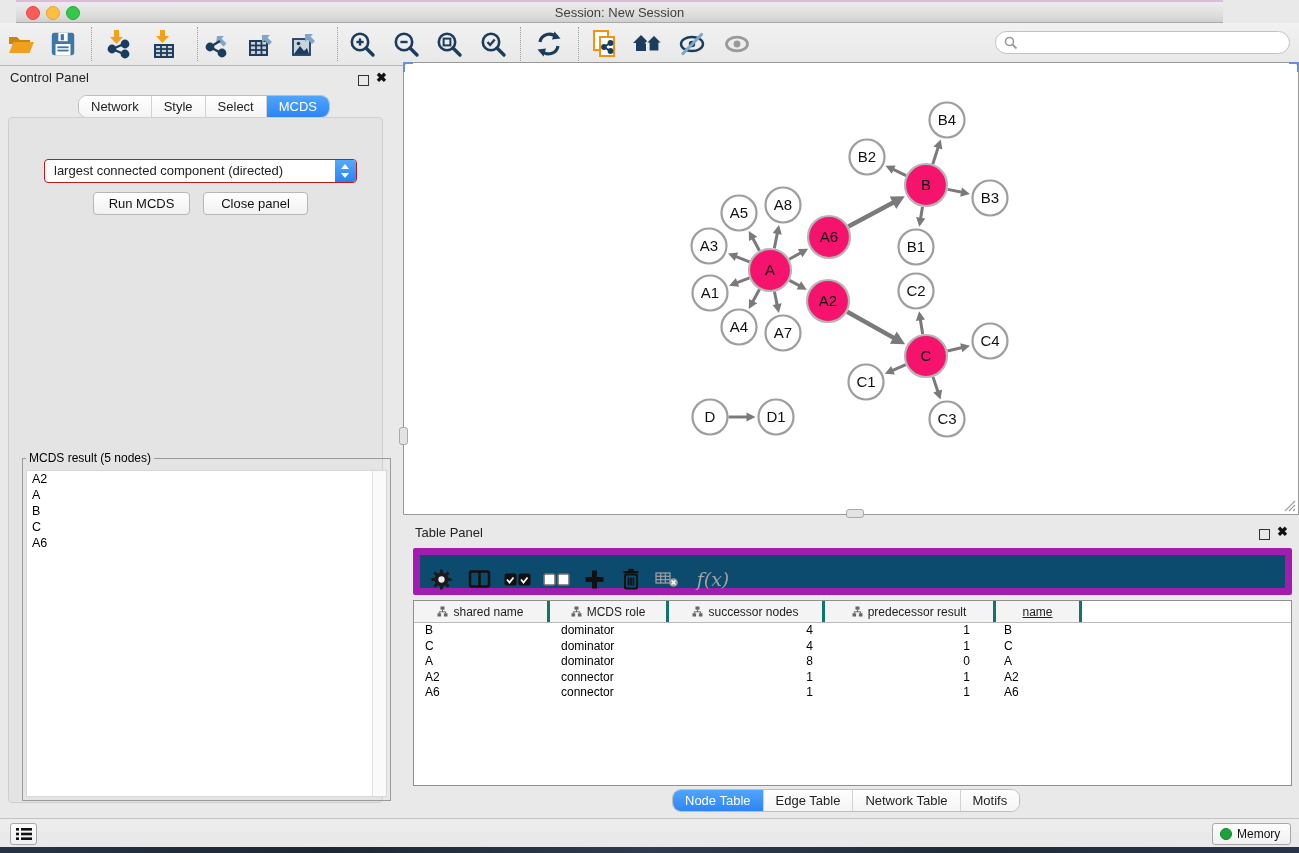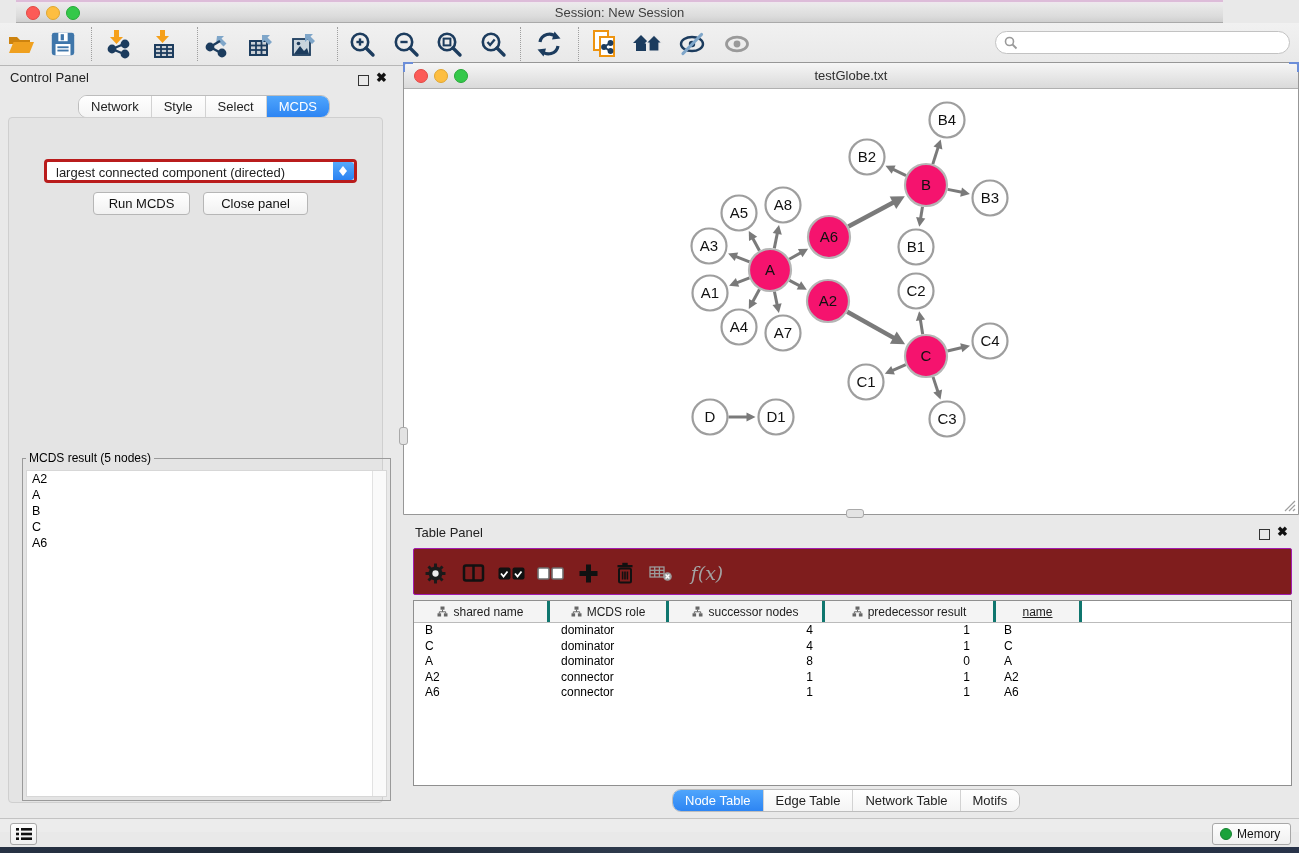--- a/index.html
+++ b/index.html
@@ -30,21 +30,21 @@
   .float-ic{display:inline-block;width:9px;height:9px;border:1.5px solid #333;background:transparent}
   .close-ic{font-size:13px;font-weight:bold;color:#111;line-height:11px}
   .seg{display:flex;position:absolute;background:#fff;border:1px solid #bdbdbd;border-radius:9px;overflow:hidden}
   .seg-item{line-height:21px;height:21px;padding:0 12px;font-size:13px;color:#222;border-left:1px solid #d2d2d2;
     background:linear-gradient(#ffffff,#f4f4f4);white-space:nowrap}
   .seg-item:first-child{border-left:none}
   .seg-item.sel{background:linear-gradient(#4fa5fc,#2d85f3);color:#fff}
   .cp-body{position:absolute;left:8px;top:117px;width:375px;height:686px;background:#e4e4e4;
     border:1px solid #cfcfcf;border-radius:4px;box-sizing:border-box}
   .opt-label{position:absolute;left:0;width:375px;top:16px;text-align:center;font-size:13px;color:#111}
-  .drop{position:absolute;left:35px;top:41px;width:313px;height:24px;background:#fff;border:3px solid #b91c1c;
+  .drop{position:absolute;left:35px;top:41px;width:313px;height:24px;background:#fff;border:1px solid #b91c1c;
     border-radius:4px;box-sizing:border-box;font-size:13px}
   .drop-text{position:absolute;left:9px;top:3px;white-space:nowrap}
   .stepper{position:absolute;right:0;top:0;bottom:0;width:21px;border-radius:0 3px 3px 0;
     background:linear-gradient(#55aafc,#2a82f2)}
   .tri{position:absolute;left:6px;width:0;height:0;border-left:4.5px solid transparent;border-right:4.5px solid transparent}
   .tri-up{top:4px;border-bottom:5px solid #fff}
   .tri-dn{bottom:4px;border-top:5px solid #fff}
   .btn{position:absolute;height:23px;background:linear-gradient(#ffffff,#f1f1f1);border:1px solid #b6b6b6;
     border-radius:4px;font-size:13px;color:#111;box-sizing:border-box;text-align:center;line-height:21px;padding:0 14px}
   .mcds-fieldset{position:absolute;left:13px;top:333px;width:369px;height:350px;border:1px solid #9a9a9a;
@@ -59,22 +59,22 @@
   .net-title{position:absolute;left:0;top:0;right:0;height:25px;border-radius:5px 5px 0 0;
     background:linear-gradient(#f6f6f6,#dadada);border-bottom:1px solid #b0b0b0}
   .net-title .tb-title{line-height:25px;color:#2e2e2e}
   .net-canvas{position:absolute;left:0;top:26px;right:0;bottom:0;background:#fff;border-radius:0}
   .cm{position:absolute;width:8px;height:8px}
   .cm-l{left:-1px;top:-1px;border-left:2px solid #6c8ed9;border-top:2px solid #6c8ed9}
   .cm-r{right:-1px;top:-1px;border-right:2px solid #6c8ed9;border-top:2px solid #6c8ed9}
   .edge-handle{position:absolute;background:#e3e3e3;border:1px solid #a9a9a9;border-radius:3px;box-sizing:border-box}
   
   .tp-head{position:absolute;left:415px;top:525px;font-size:13px;color:#222}
-  .tp-toolbar{position:absolute;left:413px;top:548px;width:879px;height:47px;background:#7f1d1d;
-    border:1px solid #a21caf;border-radius:2px;box-sizing:border-box}
+  .tp-toolbar{position:absolute;left:413px;top:548px;width:879px;height:47px;background:#0c4a6e;
+    border:7px solid #a21caf;border-radius:2px;box-sizing:border-box}
   .tpi{position:absolute;top:10px;width:30px;height:28px;display:flex;align-items:center;justify-content:center}
   .fx{font:italic 19px "DejaVu Serif",serif;color:#a3a3a3}
   .tbl{position:absolute;left:413px;top:600px;width:879px;height:186px;background:#fff;
     border:1px solid #8f8f8f;box-sizing:border-box}
   .thead{display:flex;height:21px;border-bottom:1px solid #bbb;background:#f4f4f4}
   .th{display:flex;align-items:center;justify-content:center;gap:5px;font-size:12px;color:#222;
     border-right:3px solid #0f766e;box-sizing:border-box;height:21px}
   .th-fill{flex:1;background:#fff;border-right:none}
   .tr{display:flex;height:15.6px}
   .td{font-size:12px;line-height:15.6px;color:#000;box-sizing:border-box;white-space:nowrap;overflow:hidden}
@@ -288,26 +288,20 @@
         <div class="mcds-item">A</div>
         <div class="mcds-item">B</div>
         <div class="mcds-item">C</div>
         <div class="mcds-item">A6</div>
         <div class="mcds-scroll"></div>
       </div>
   </fieldset>
 </div>
 
 <div class="netwin">
-  <div class="net-title">
-    <div class="light l-red" style="left:10px;top:6px"></div>
-    <div class="light l-yel" style="left:30px;top:6px"></div>
-    <div class="light l-grn" style="left:50px;top:6px"></div>
-    <div class="tb-title">testGlobe.txt</div>
-  </div>
   <div class="cm cm-l"></div>
   <div class="cm cm-r"></div>
   <div class="net-canvas">
     <svg id="graph" width="894" height="426" viewBox="0 0 894 426">
         <line x1="345.5" y1="188.9" x2="332.6" y2="193.8" stroke="#7A7A7A" stroke-width="3"></line>
         <polygon points="325.1,196.7 331.9,189.1 335.2,197.8" fill="#7A7A7A"></polygon>
         <line x1="345.5" y1="172.9" x2="331.5" y2="167.4" stroke="#7A7A7A" stroke-width="3"></line>
         <polygon points="324.1,164.5 334.2,163.5 330.7,172.1" fill="#7A7A7A"></polygon>
         <line x1="355.5" y1="200.3" x2="348.6" y2="213.0" stroke="#7A7A7A" stroke-width="3"></line>
         <polygon points="344.8,220.0 345.0,209.9 353.2,214.3" fill="#7A7A7A"></polygon>

